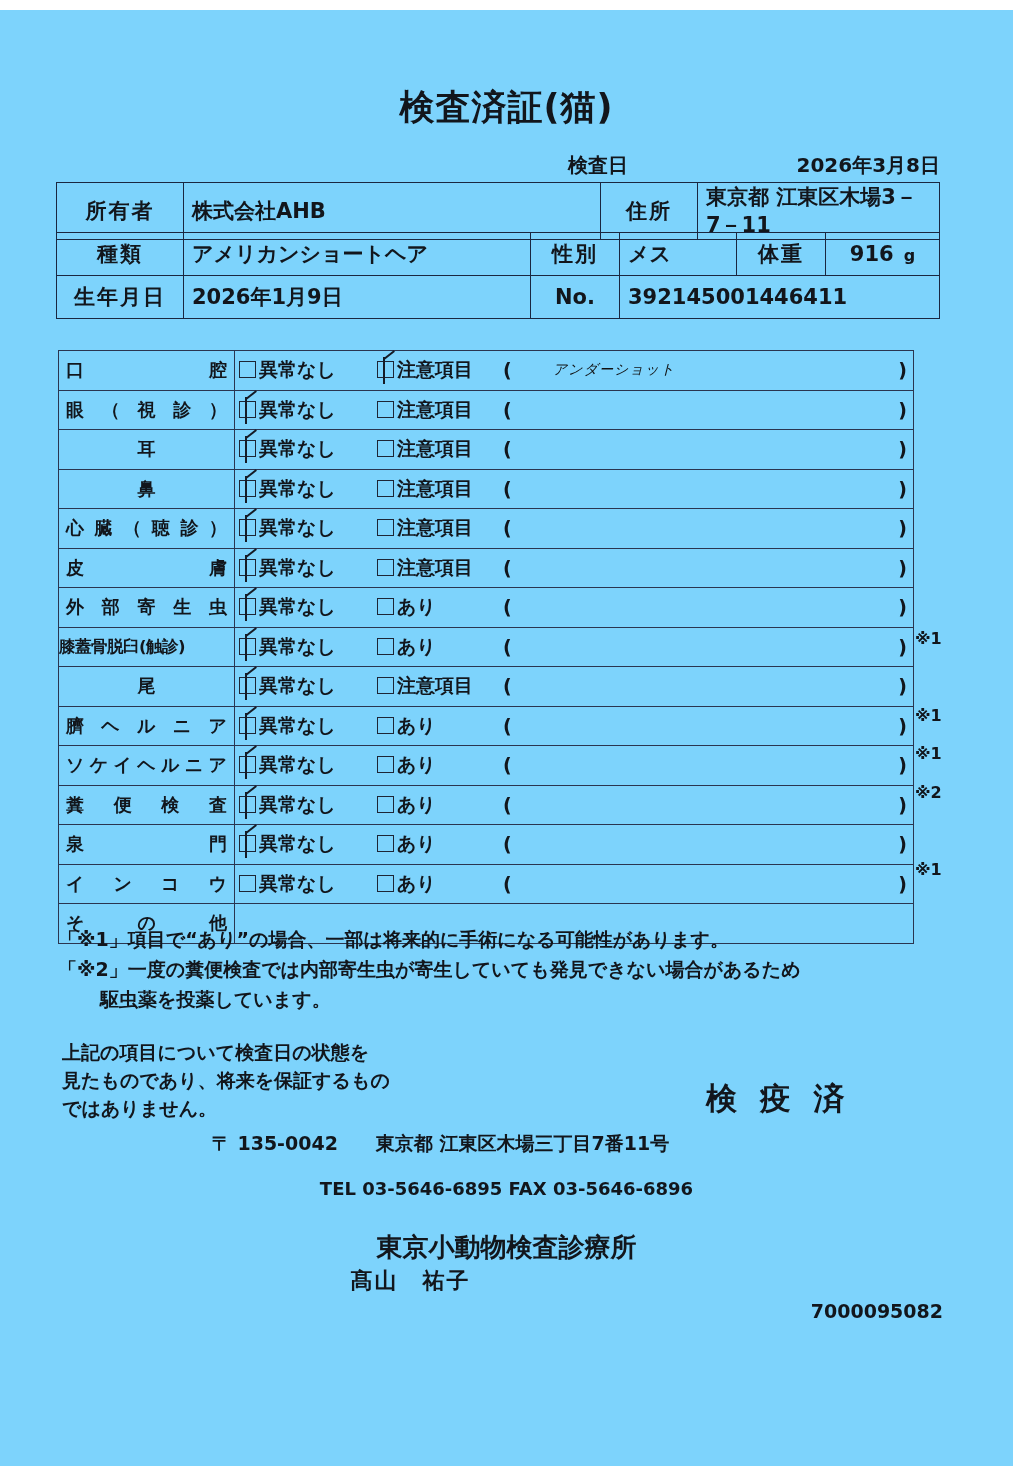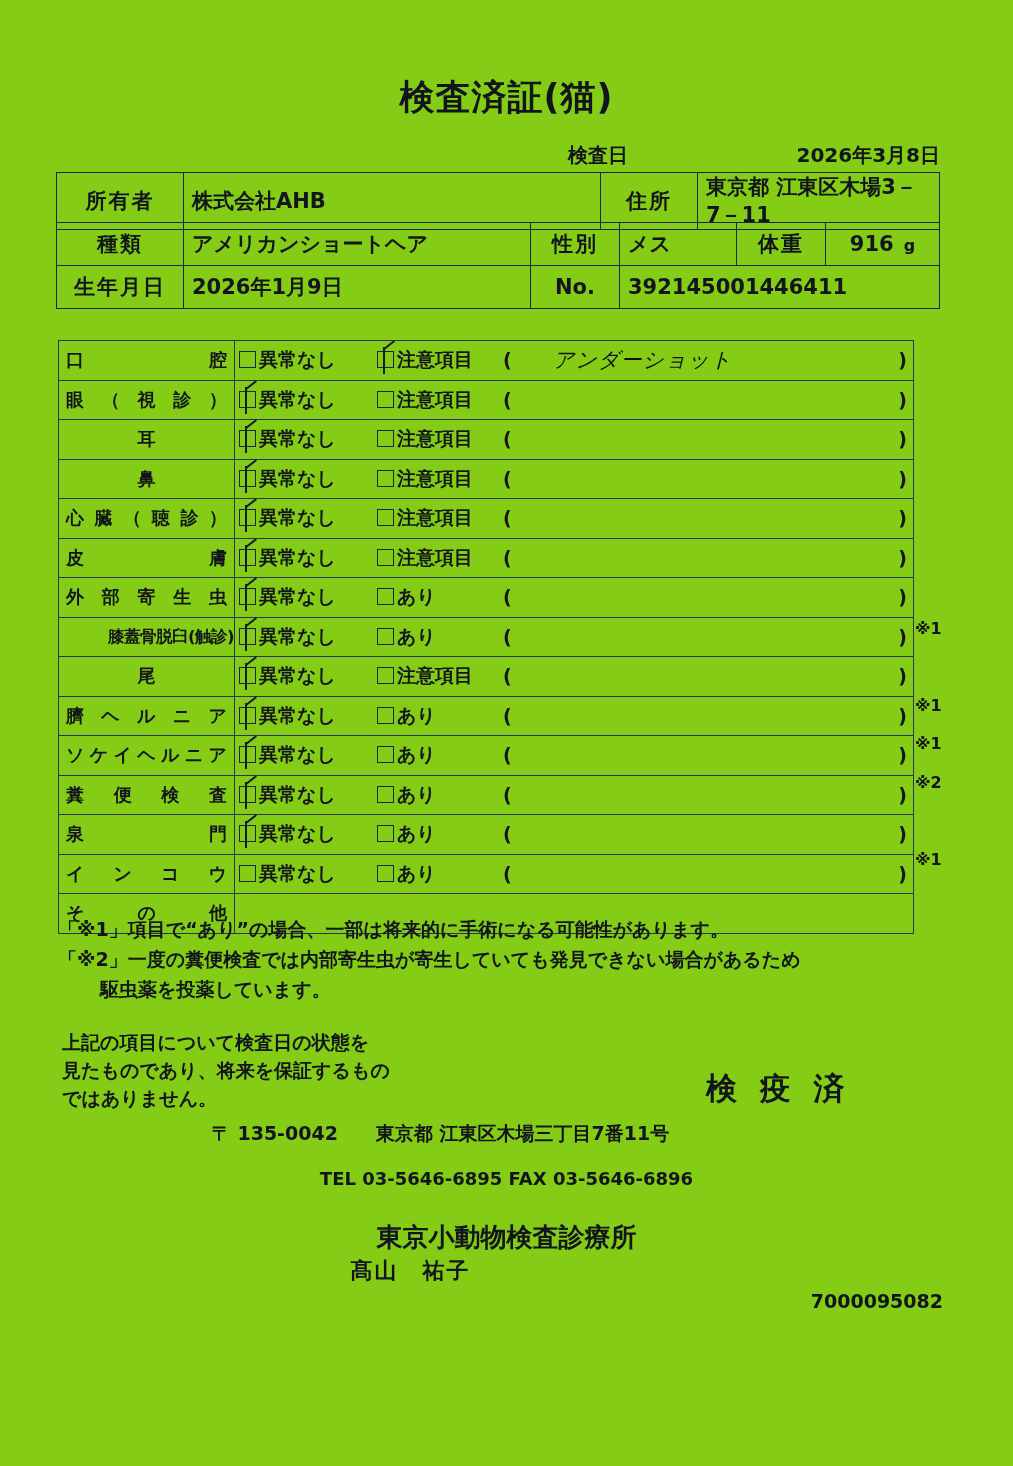--- a/index.html
+++ b/index.html
@@ -12,21 +12,22 @@
     height: 1466px;
     position: relative;
     font-family: "DejaVu Sans", "Liberation Sans", sans-serif;
     color: #12161c;
     overflow: hidden;
   }
 
   .page {
     position: absolute;
     inset: 0;
-    background: #84cc16;
+    background: #7dd3fc;
+    margin-top: 10px;
   }
 
   
   .doc-title {
     position: absolute;
     top: 74px;
     left: 0;
     width: 1013px;
     text-align: center;
     font-size: 35px;
@@ -123,21 +124,21 @@
     padding: 0 7px;
     font-size: 18px;
   }
   .lbl-center {
     display: block;
     text-align: center;
     font-size: 18px;
   }
   .lbl-tight {
     display: block;
-    text-align: right;
+    text-align: left;
     font-size: 16.5px;
     letter-spacing: -0.5px;
   }
 
   .row-body {
     position: relative;
     height: 38.5px;
   }
   .opt {
     position: absolute;
@@ -164,21 +165,21 @@
     transform: translateY(-50%);
     font-size: 19px;
     font-weight: 700;
   }
   .handwrite {
     position: absolute;
     left: 318px;
     top: 50%;
     transform: translateY(-50%);
     font-family: "DejaVu Sans", sans-serif;
-    font-size: 21px;
+    font-size: 14px;
     font-weight: 400;
     font-style: italic;
     letter-spacing: 1px;
     color: #111;
   }
 
   
   .box {
     position: relative;
     display: inline-block;

